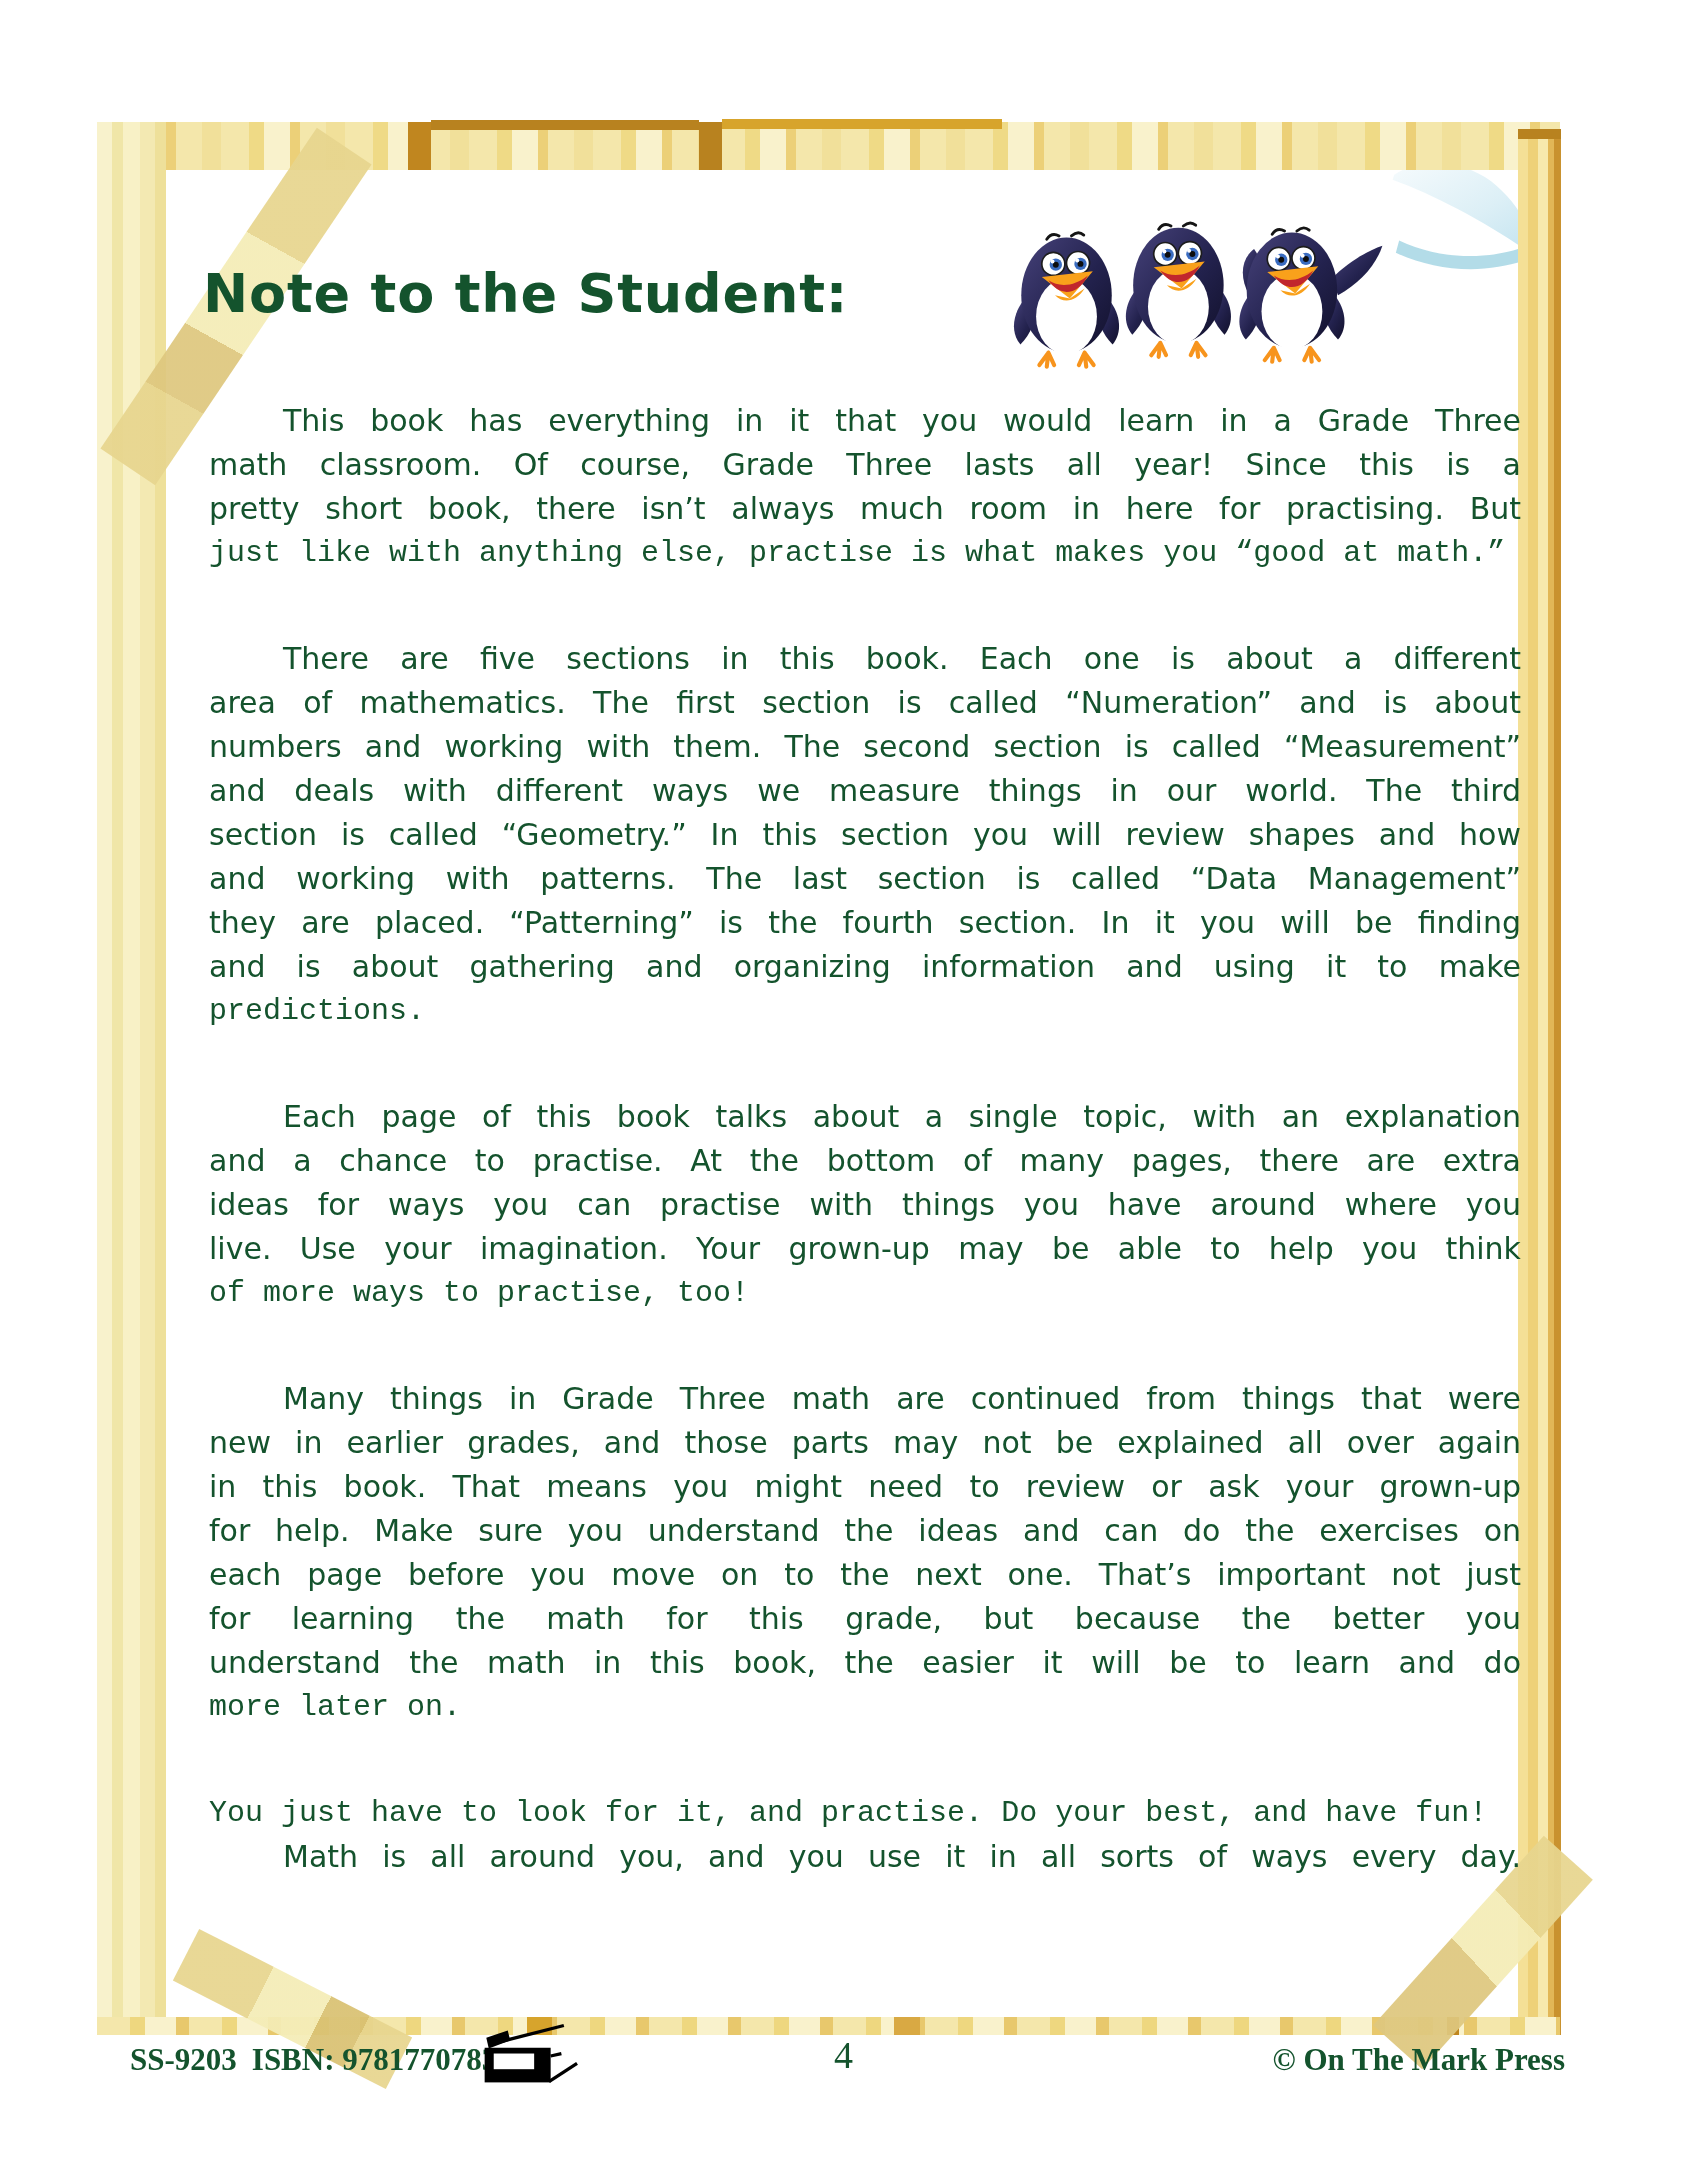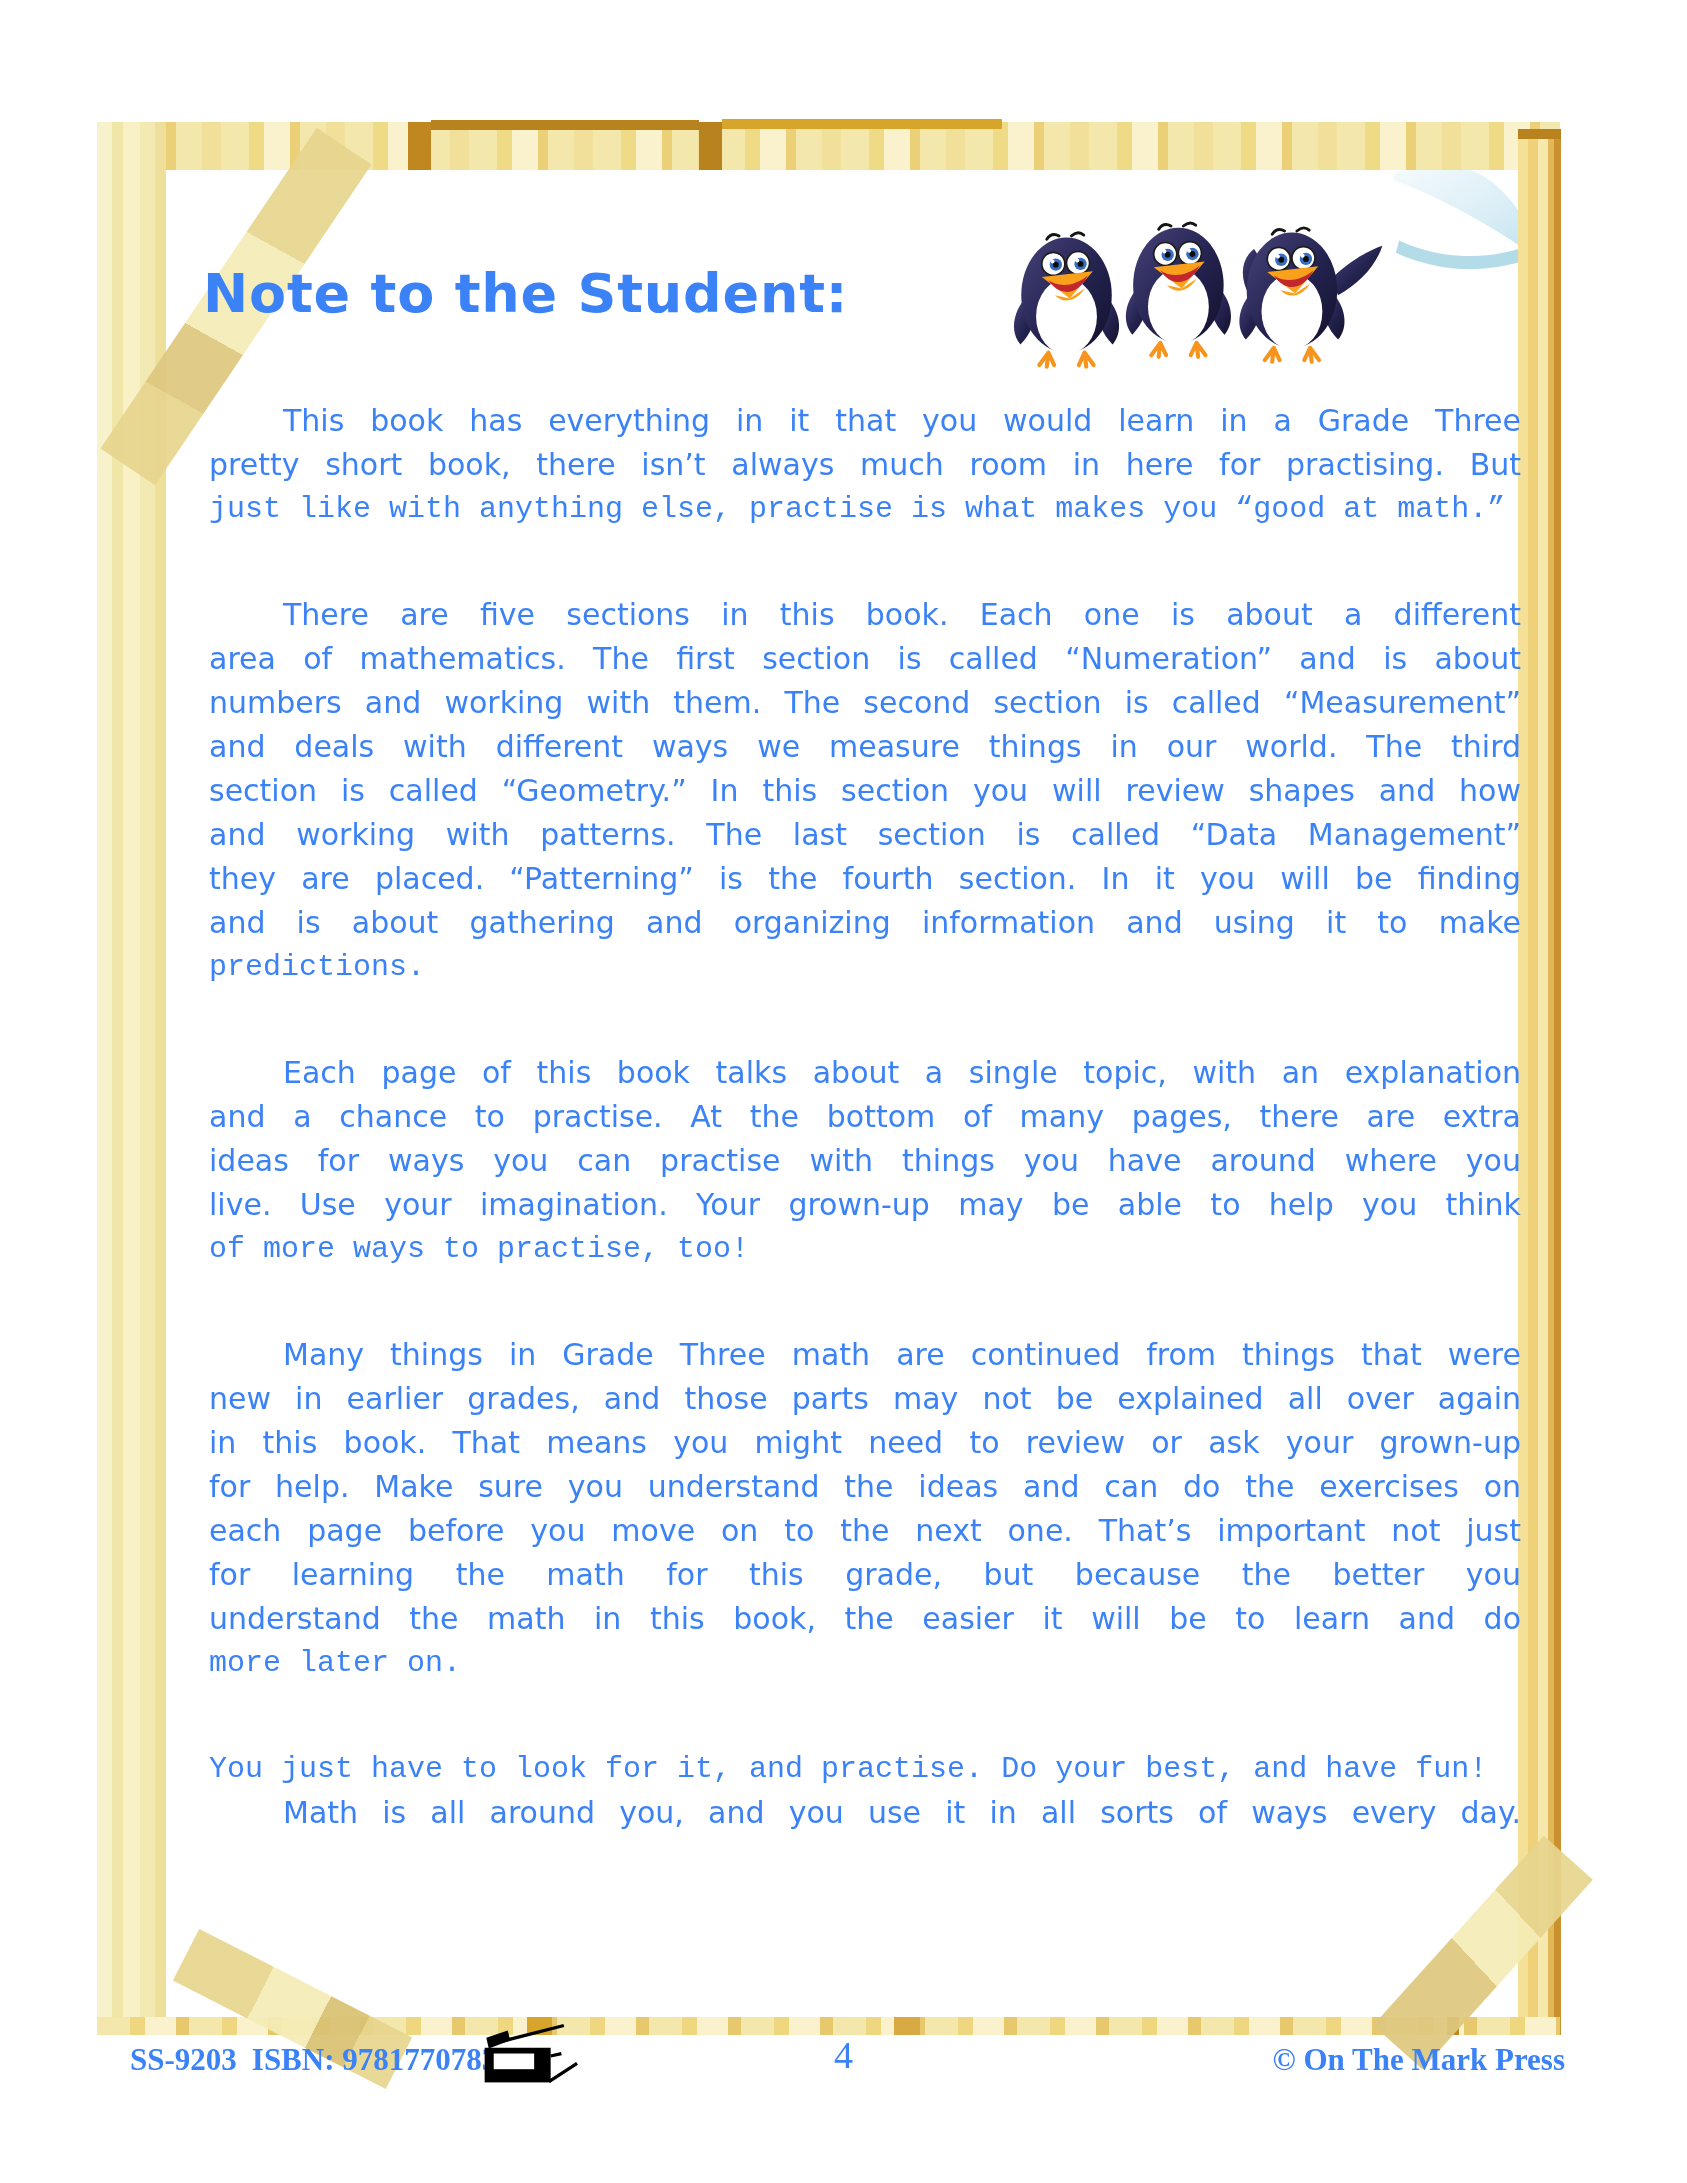--- a/index.html
+++ b/index.html
@@ -1,18 +1,18 @@
 <!DOCTYPE html>
 <html style="--border-gold: #F2E3A7; --border-dark-accent: #B8821F; --tape: #E7D58E; --ice-blue: #ABD8E6; --penguin-body: #23224E; --penguin-orange: #F7941D; --text: #000000;font-size:13px"><head>
 <meta charset="utf-8">
 <style>
   html,body{margin:0;padding:0;background:#ffffff;}
   .canvas{
     position:relative;width:1687px;height:2183px;background:#ffffff;overflow:hidden;
-    font-family:"DejaVu Sans",sans-serif;color:#3b82f6;
+    font-family:"DejaVu Sans",sans-serif;color:#14532d;
   }
 
   
   .band{position:absolute;z-index:2;}
   .band-top{
     left:97px;top:122px;width:1463px;height:48px;
     background:repeating-linear-gradient(90deg,
       #F4E7AB 0 28px,#EFDA86 28px 43px,#F9F2CC 43px 69px,
       #ECD078 69px 79px,#F4E7AB 79px 105px,#F1E09A 105px 124px);
   }
@@ -156,20 +156,21 @@
       <path d="M108,66 C128,46 152,32 170,26 C162,50 142,72 116,86 Z" fill="url(#pbody)"></path>
       <use href="#peng"></use>
     </g>
   </svg>
 
   <div class="title">Note to the Student:</div>
 
   <div class="body-text">
       <div class="para">
         <div class="line first">This book has everything in it that you would learn in a Grade Three</div>
+        <div class="line">math classroom. Of course, Grade Three lasts all year! Since this is a</div>
         <div class="line">pretty short book, there isn’t always much room in here for practising. But</div>
         <div class="line last">just like with anything else, practise is what makes you “good at math.”</div>
       </div>
       <div class="para">
         <div class="line first">There are five sections in this book. Each one is about a different</div>
         <div class="line">area of mathematics. The first section is called “Numeration” and is about</div>
         <div class="line">numbers and working with them. The second section is called “Measurement”</div>
         <div class="line">and deals with different ways we measure things in our world. The third</div>
         <div class="line">section is called “Geometry.” In this section you will review shapes and how</div>
         <div class="line">and working with patterns. The last section is called “Data Management”</div>

